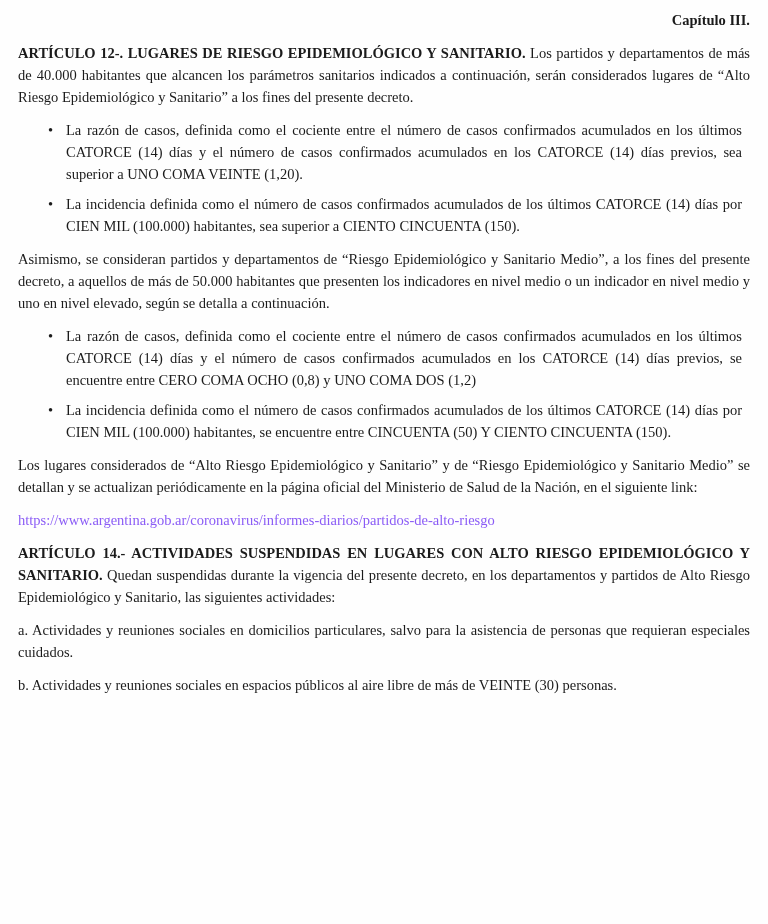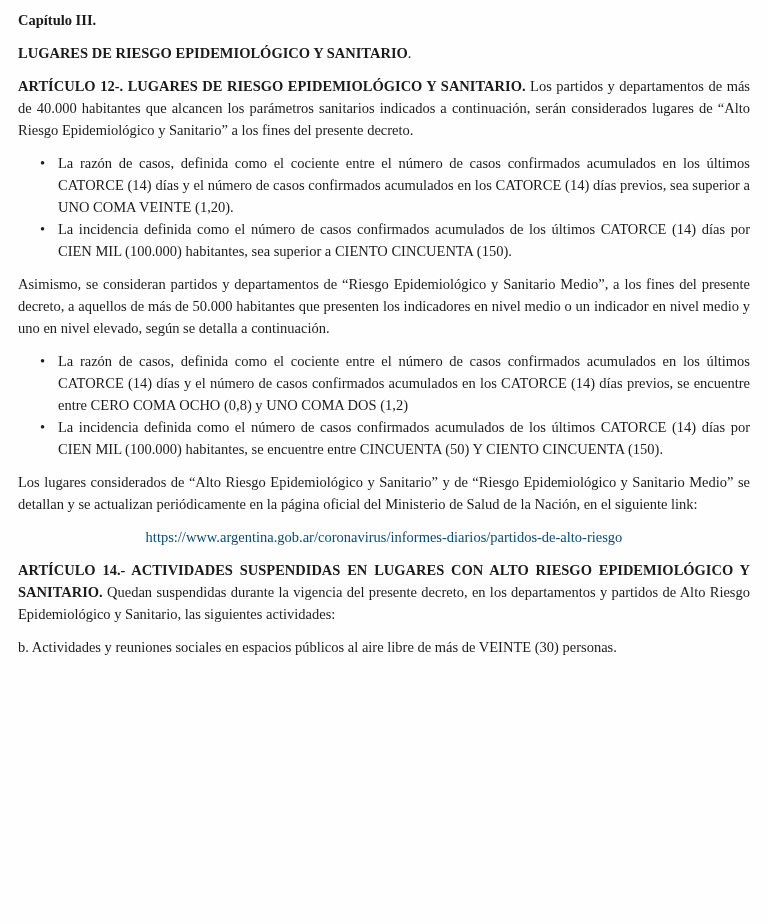--- a/index.html
+++ b/index.html
@@ -19,58 +19,57 @@
     padding: 9px 18px 0 18px;
     font-family: "Liberation Serif", "DejaVu Serif", serif;
     font-size: 14.5px;
     line-height: 22px;
     color: #1b1b1b;
     background: #fefefe;
   }
   .page p, .page ul, .page .indent-item {
     margin: 0 0 11px 0;
   }
-  .center { text-align: left; }
+  .center { text-align: right; }
   .just   { text-align: justify; }
   .bold   { font-weight: bold; }
   strong  { font-weight: bold; }
   ul.criteria-list {
     list-style: none;
     padding: 0 0 0 22px;
   }
   ul.criteria-list li {
     position: relative;
     padding-left: 18px;
     text-align: justify;
-    margin: 0;
+    margin: 8px;
   }
   ul.criteria-list li::before {
     content: "\2022";
     position: absolute;
     left: 0;
     top: 0;
   }
   .indent-item {
     margin-left: 40px;
     text-align: justify;
   }
   .link-line {
-    text-align: center;
-    color: #0c4a6e;
+    text-align: left;
+    color: #8b5cf6;
     text-decoration: none;
   }
 </style>
 </head>
 <body>
 
 <div class="page">
 
   <p class="center bold">Capítulo III.</p>
 
-  <p class="center"><strong>LUGARES DE RIESGO EPIDEMIOLÓGICO Y SANITARIO</strong><span>.</span></p>
 
   <p class="just"><strong>ARTÍCULO 12-. LUGARES DE RIESGO EPIDEMIOLÓGICO Y SANITARIO.</strong><span> Los partidos y departamentos de más de 40.000 habitantes que alcancen los parámetros sanitarios indicados a continuación, serán considerados lugares de “Alto Riesgo Epidemiológico y Sanitario” a los fines del presente decreto.</span></p>
 
   <ul class="criteria-list">
     <li>La razón de casos, definida como el cociente entre el número de casos confirmados acumulados en los últimos CATORCE (14) días y el número de casos confirmados acumulados en los CATORCE (14) días previos, sea superior a UNO COMA VEINTE (1,20).</li>
     <li>La incidencia definida como el número de casos confirmados acumulados de los últimos CATORCE (14) días por CIEN MIL (100.000) habitantes, sea superior a CIENTO CINCUENTA (150).</li>
   </ul>
 
   <p class="just">Asimismo, se consideran partidos y departamentos de “Riesgo Epidemiológico y Sanitario Medio”, a los fines del presente decreto, a aquellos de más de 50.000 habitantes que presenten los indicadores en nivel medio o un indicador en nivel medio y uno en nivel elevado, según se detalla a continuación.</p>
 
@@ -80,17 +79,18 @@
     <li>La incidencia definida como el número de casos confirmados acumulados de los últimos CATORCE (14) días por CIEN MIL (100.000) habitantes, se encuentre entre CINCUENTA (50) Y CIENTO CINCUENTA (150).</li>
   </ul>
 
 
   <p class="just">Los lugares considerados de “Alto Riesgo Epidemiológico y Sanitario” y de “Riesgo Epidemiológico y Sanitario Medio” se detallan y se actualizan periódicamente en la página oficial del Ministerio de Salud de la Nación, en el siguiente link:</p>
 
   <p class="link-line">https://www.argentina.gob.ar/coronavirus/informes-diarios/partidos-de-alto-riesgo</p>
 
   <p class="just"><strong>ARTÍCULO 14.- ACTIVIDADES SUSPENDIDAS EN LUGARES CON ALTO RIESGO EPIDEMIOLÓGICO Y SANITARIO.</strong><span> Quedan suspendidas durante la vigencia del presente decreto, en los departamentos y partidos de Alto Riesgo Epidemiológico y Sanitario, las siguientes actividades:</span></p>
 
+  <div class="indent-item">a. Actividades y reuniones sociales en domicilios particulares, salvo para la asistencia de personas que requieran especiales cuidados.</div>
 
   <div class="indent-item">b. Actividades y reuniones sociales en espacios públicos al aire libre de más de VEINTE (30) personas.</div>
 
 
 </div>
 
 </body></html>

